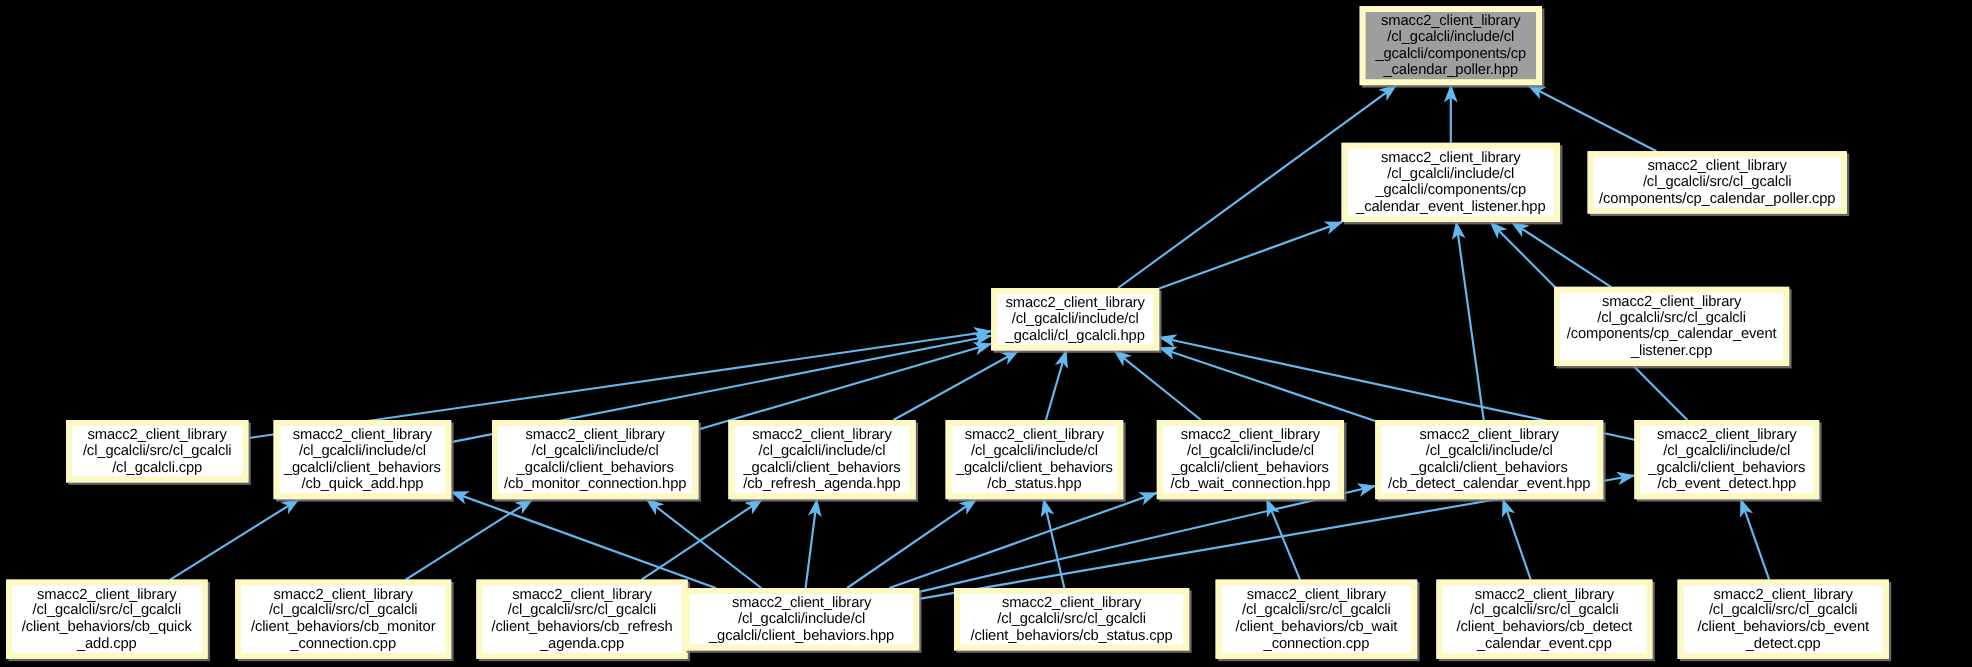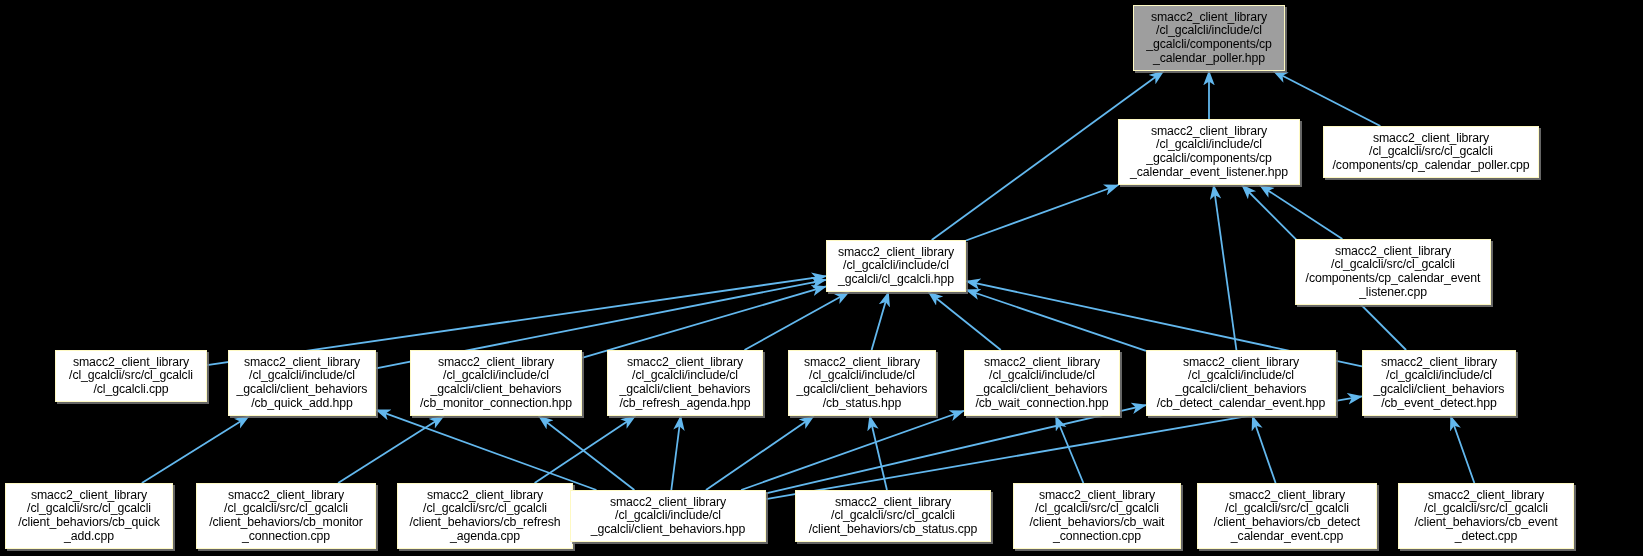--- a/index.html
+++ b/index.html
@@ -1,19 +1,19 @@
 <!DOCTYPE html>
 <html><head>
 <meta charset="utf-8">
 <style>
   html,body{margin:0;padding:0;background:#000;}
   #graph{position:relative;width:1643px;height:556px;background:#000;overflow:hidden;
          font-family:"Liberation Sans","DejaVu Sans",sans-serif;}
   #edges{position:absolute;left:0;top:0;width:1643px;height:556px;}
-  .node{position:absolute;box-sizing:border-box;background:#fff;border:1px solid #fef9c3;
+  .node{position:absolute;box-sizing:border-box;background:#fff;border:5px solid #fef9c3;
         box-shadow:2px 2px 0 rgba(120,120,120,0.85);
         display:flex;align-items:center;justify-content:center;
         text-align:center;color:#000;font-size:12.3px;line-height:13.6px;
         letter-spacing:-0.1px;padding:2px 3px;}
   .node.root{background:#9e9e9e;}
   .node span{display:block;white-space:pre-line;}
 </style>
 </head>
 <body>
 

